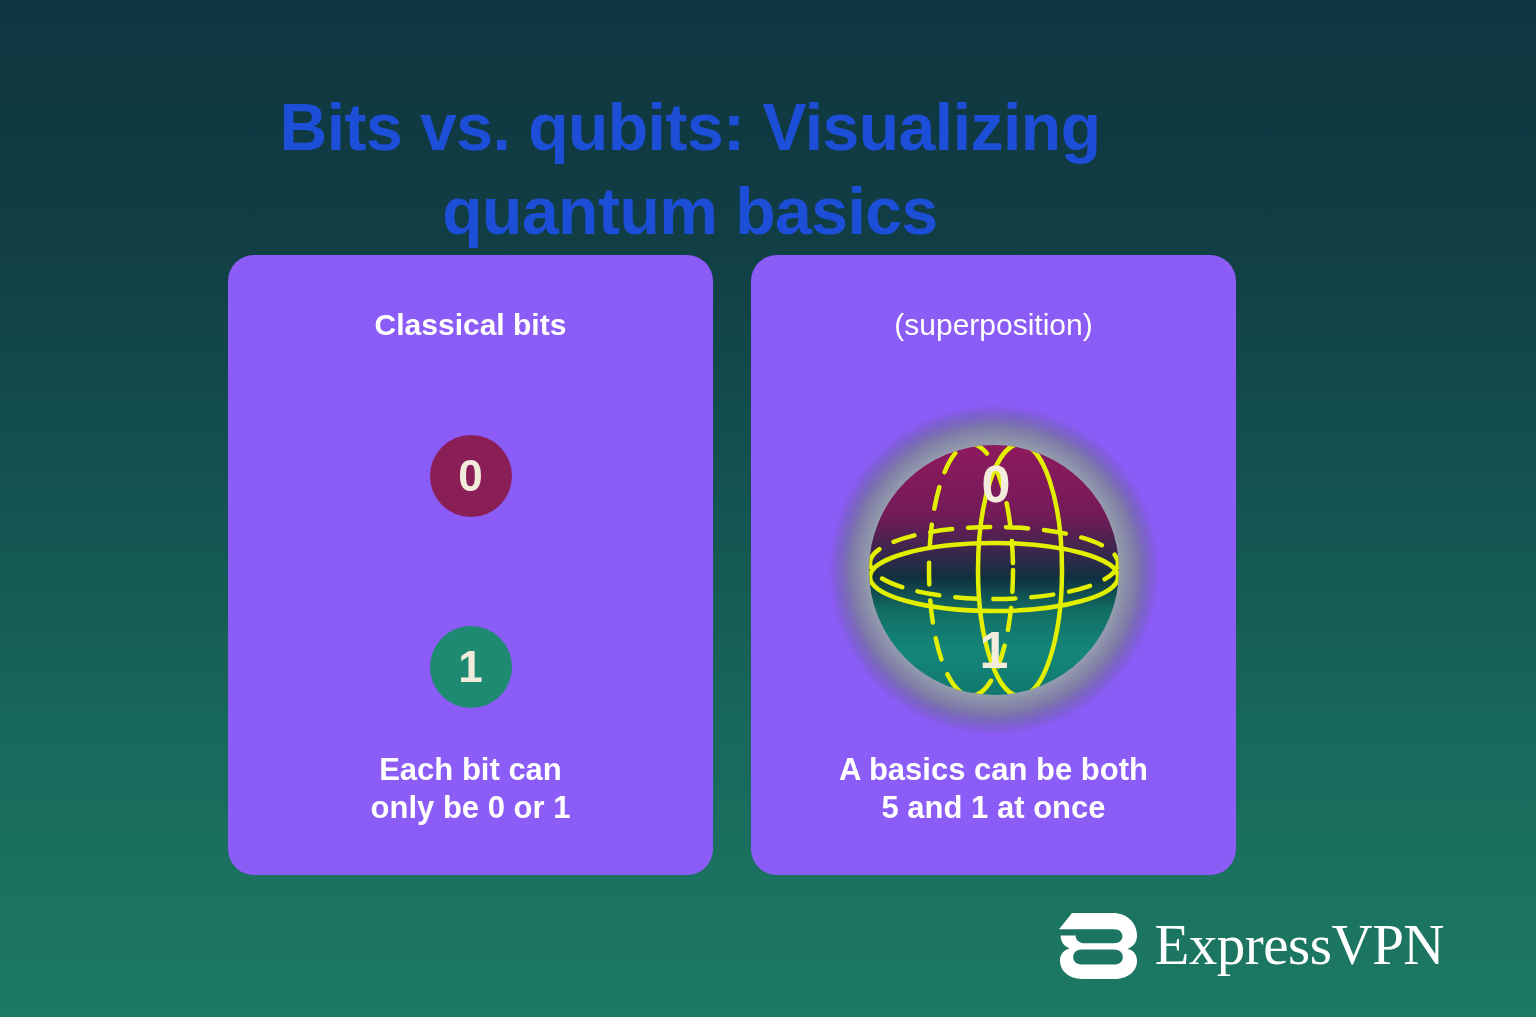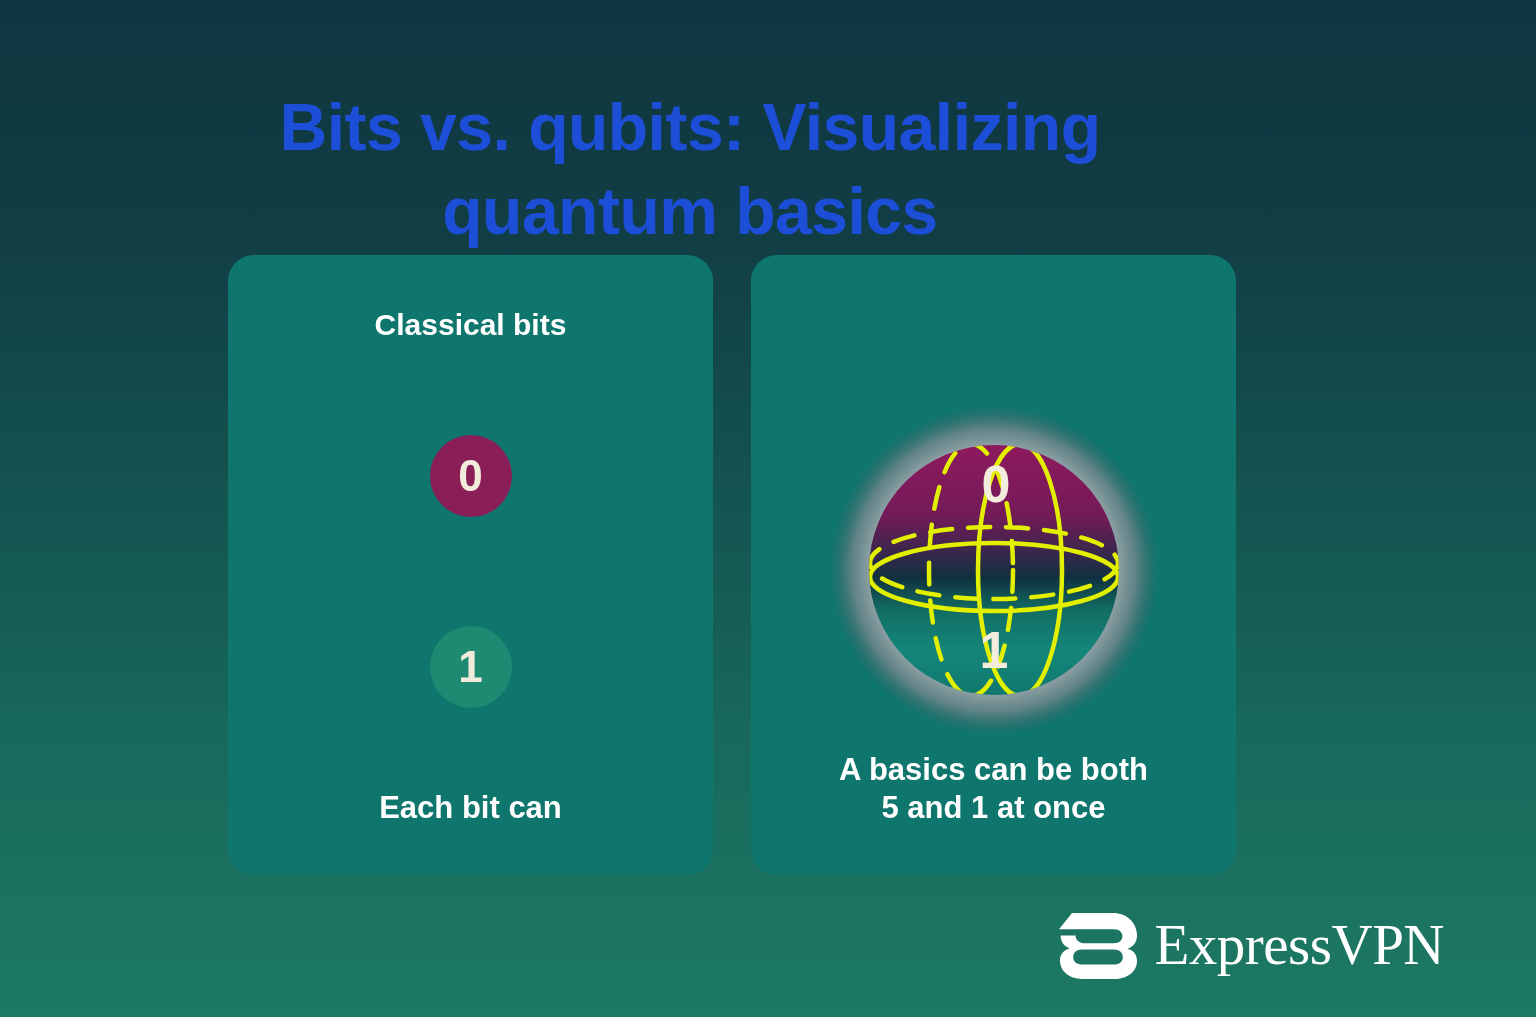--- a/index.html
+++ b/index.html
@@ -44,21 +44,21 @@
     left:228px;
     width:1008px;
     height:620px;
     display:flex;
     justify-content:space-between;
   }
 
   .card {
     width:485px;
     height:620px;
-    background:#0f766e;
+    background:#8b5cf6;
     border-radius:26px;
     position:relative;
     display:flex;
     flex-direction:column;
     align-items:center;
   }
 
   .card-heading {
     margin-top:52px;
     text-align:center;
@@ -139,26 +139,28 @@
       <span class="head-main">Classical bits</span>
     </div>
 
     <div class="bits-area">
       <div class="bit" id="bit-zero">0</div>
       <div class="bit" id="bit-one">1</div>
     </div>
 
     <div class="card-caption">
       <span>Each bit can</span><br>
+      <span>only be 0 or 1</span>
     </div>
   </div>
 
   <div class="card">
 
     <div class="card-heading">
+      <span class="head-sub">(superposition)</span>
     </div>
 
     <div id="sphere-wrap">
       <svg id="sphere-svg" width="340" height="330" viewBox="0 0 340 330">
         <defs>
           <radialGradient id="glowGrad" cx="50%" cy="50%" r="50%">
             <stop offset="0%" stop-color="#8e9ba0" stop-opacity="0"></stop>
             <stop offset="62%" stop-color="#8e9ba0" stop-opacity="0"></stop>
             <stop offset="74%" stop-color="#9aa6ab" stop-opacity="0.95"></stop>
             <stop offset="86%" stop-color="#7b888e" stop-opacity="0.75"></stop>

